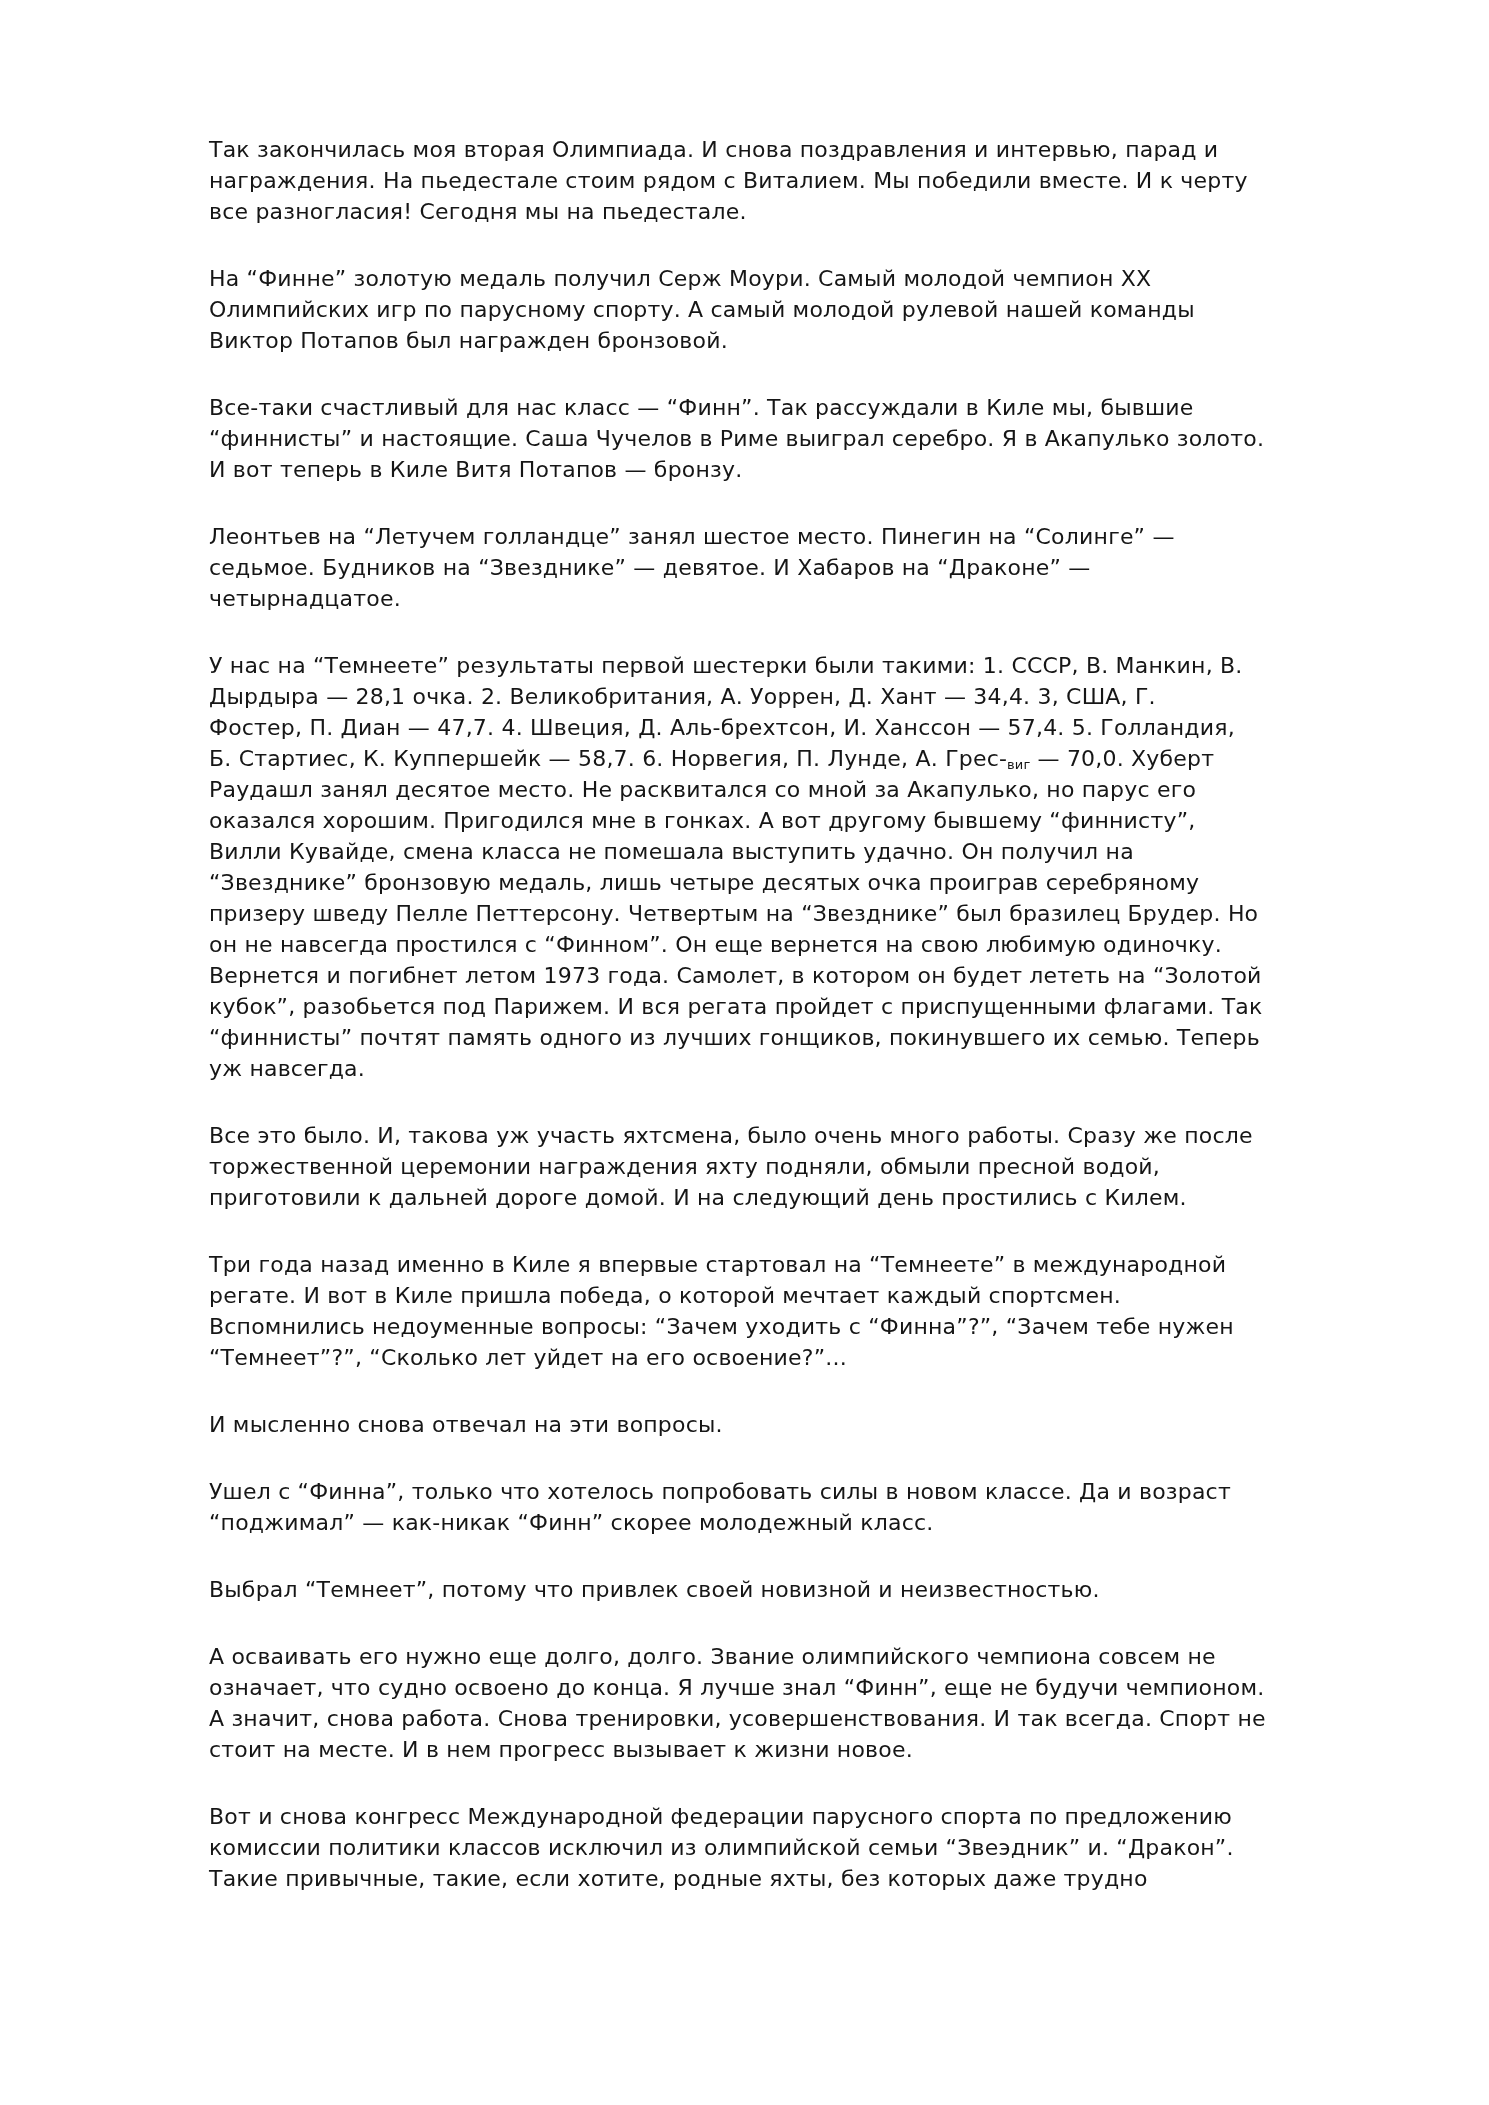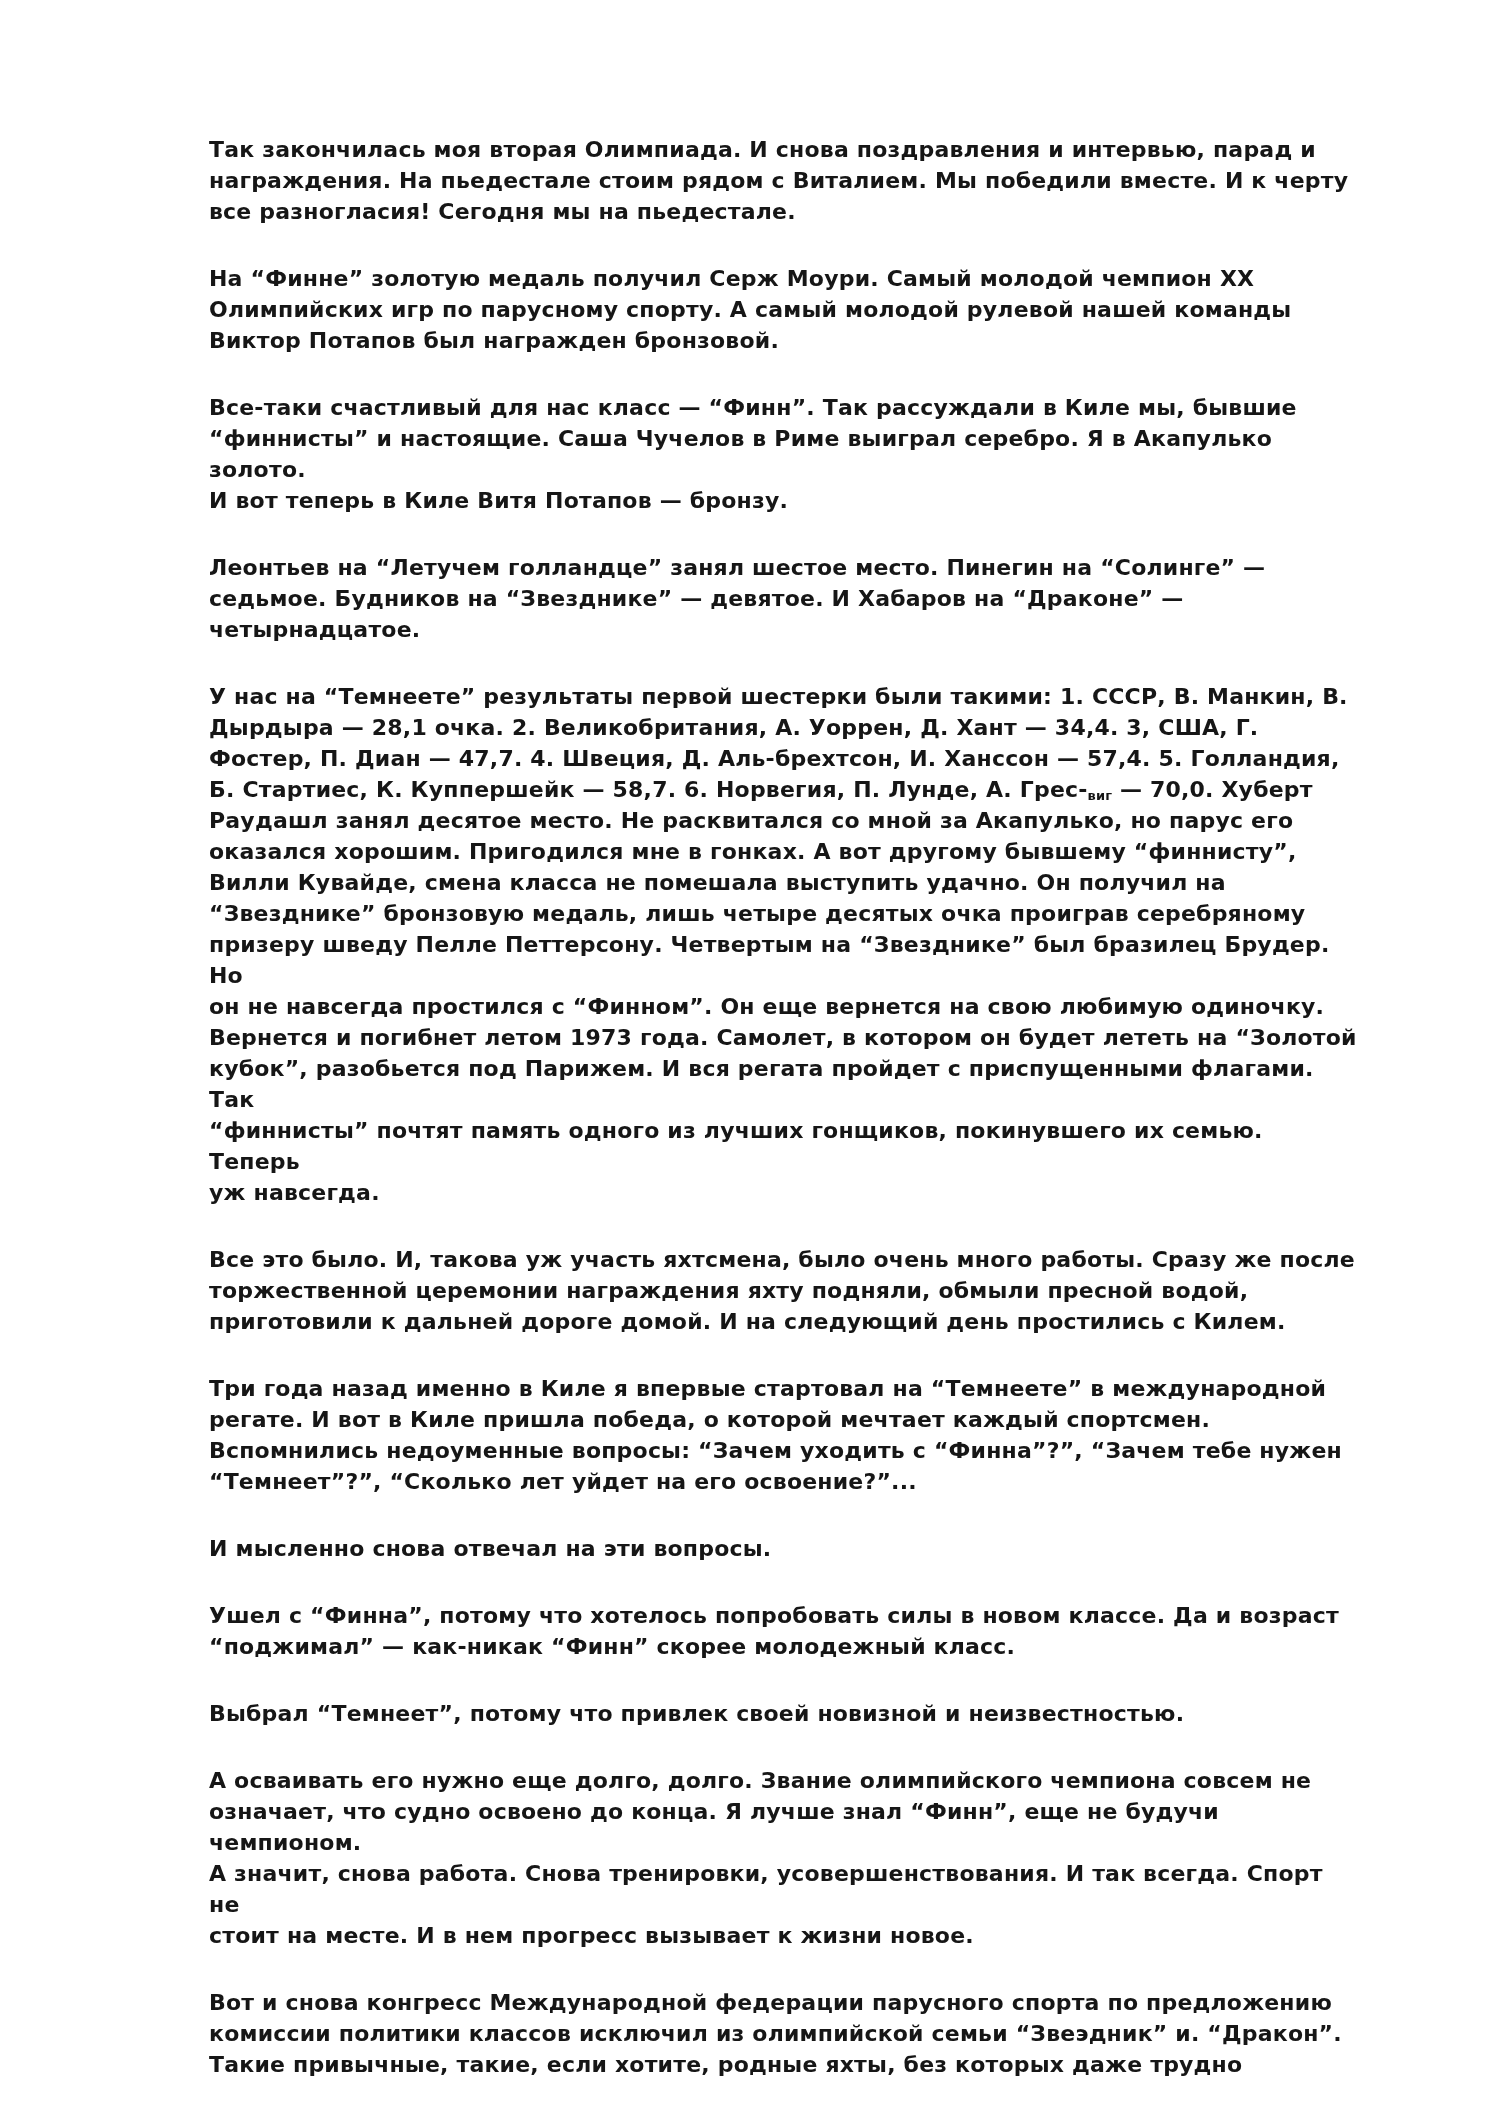--- a/index.html
+++ b/index.html
@@ -22,21 +22,20 @@
   p.para {
     margin: 0 0 36px 0;
     max-width: 1152px;
     font-family: "DejaVu Sans", "Liberation Sans", sans-serif;
     font-size: 22px;
     line-height: 31px;
     letter-spacing: 0.2px;
     color: #161616;
     white-space: pre-line;
     text-align: left;
-    font-weight: bold;
   }
   p.para:last-child {
     margin-bottom: 12px;
   }
   span.run {
     white-space: pre-line;
   }
   span.sub {
     font-size: 13px;
     line-height: 1;
@@ -77,21 +76,21 @@
 “финнисты” почтят память одного из лучших гонщиков, покинувшего их семью. Теперь
 уж навсегда.</span></p>
       <p class="para"><span class="run">Все это было. И, такова уж участь яхтсмена, было очень много работы. Сразу же после
 торжественной церемонии награждения яхту подняли, обмыли пресной водой,
 приготовили к дальней дороге домой. И на следующий день простились с Килем.</span></p>
       <p class="para"><span class="run">Три года назад именно в Киле я впервые стартовал на “Темнеете” в международной
 регате. И вот в Киле пришла победа, о которой мечтает каждый спортсмен.
 Вспомнились недоуменные вопросы: “Зачем уходить с “Финна”?”, “Зачем тебе нужен
 “Темнеет”?”, “Сколько лет уйдет на его освоение?”...</span></p>
       <p class="para"><span class="run">И мысленно снова отвечал на эти вопросы.</span></p>
-      <p class="para"><span class="run">Ушел с “Финна”, потому что хотелось попробовать силы в новом классе. Да и возраст
+      <p class="para"><span class="run">Ушел с “Финна”, только что хотелось попробовать силы в новом классе. Да и возраст
 “поджимал” — как-никак “Финн” скорее молодежный класс.</span></p>
       <p class="para"><span class="run">Выбрал “Темнеет”, потому что привлек своей новизной и неизвестностью.</span></p>
       <p class="para"><span class="run">А осваивать его нужно еще долго, долго. Звание олимпийского чемпиона совсем не
 означает, что судно освоено до конца. Я лучше знал “Финн”, еще не будучи чемпионом.
 А значит, снова работа. Снова тренировки, усовершенствования. И так всегда. Спорт не
 стоит на месте. И в нем прогресс вызывает к жизни новое.</span></p>
       <p class="para"><span class="run">Вот и снова конгресс Международной федерации парусного спорта по предложению
 комиссии политики классов исключил из олимпийской семьи “Звеэдник” и. “Дракон”.
 Такие привычные, такие, если хотите, родные яхты, без которых даже трудно</span></p>
     </article>

